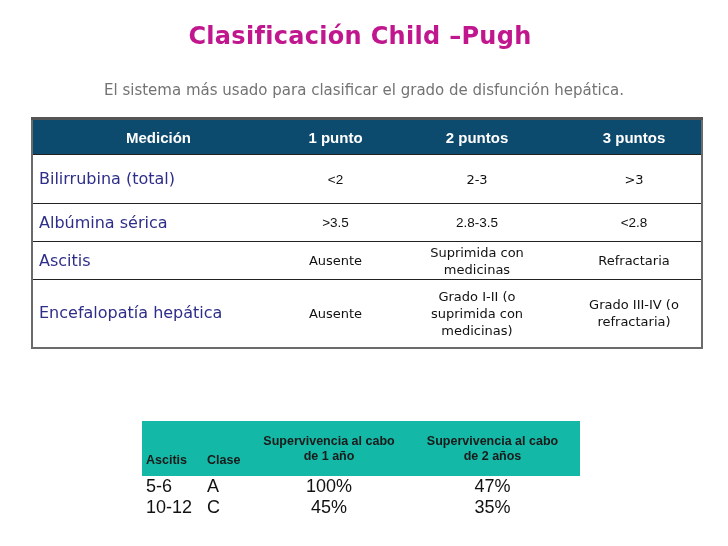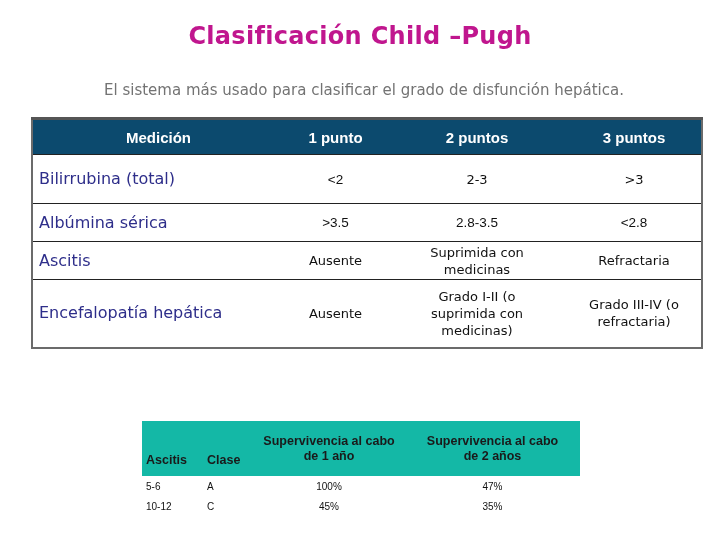--- a/index.html
+++ b/index.html
@@ -9,21 +9,21 @@
   .subtitle { position:absolute; left:0; top:81px; width:728px; text-align:center; font-size:15px; color:#737373; font-family:"DejaVu Sans", sans-serif; }
   table.main { position:absolute; left:31px; top:117px; width:670px; border-collapse:collapse; border:2px solid #6b6b6b; table-layout:fixed; }
   table.main th { background:#0c4a6e; color:#ffffff; font-family:"Liberation Sans", sans-serif; font-weight:bold; font-size:15px; height:34px; padding:0; border-top:3px solid #555; }
   table.main td { border-top:1.5px solid #222; font-size:13px; color:#111; text-align:center; padding:0 2px; line-height:17px; font-family:"DejaVu Sans", sans-serif; }
   table.main td.label { text-align:left; color:#2e2e8a; font-size:16px; padding-left:6px; line-height:20px; }
   table.main td.label.inr { padding-left:0; }
   table.main td.num { font-family:"Liberation Sans", sans-serif; font-size:13.5px; }
   table.surv { position:absolute; left:142px; top:421px; width:438px; border-collapse:collapse; table-layout:fixed; font-family:"Liberation Sans", sans-serif; }
   table.surv th { background:#14b8a6; color:#1a1a1a; font-weight:bold; font-size:12.5px; height:47px; padding:0 4px; line-height:15px; }
   table.surv th.l { text-align:left; vertical-align:bottom; padding-bottom:8px; }
-  table.surv td { font-size:10px; color:#111; height:20px; padding:0 4px; }
+  table.surv td { font-size:18px; color:#111; height:20px; padding:0 4px; }
   table.surv td.c { text-align:center; }
 </style>
 </head>
 <body>
 
 <div class="title"><span>Clasificación Child –Pugh</span></div>
 <div class="subtitle">El sistema más usado para clasificar el grado de disfunción hepática.</div>
 
 <table class="main">
   <colgroup>

